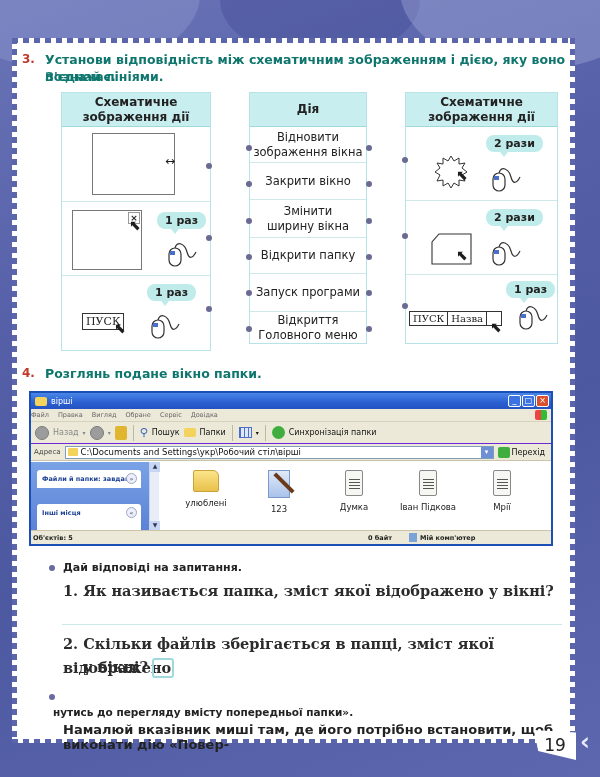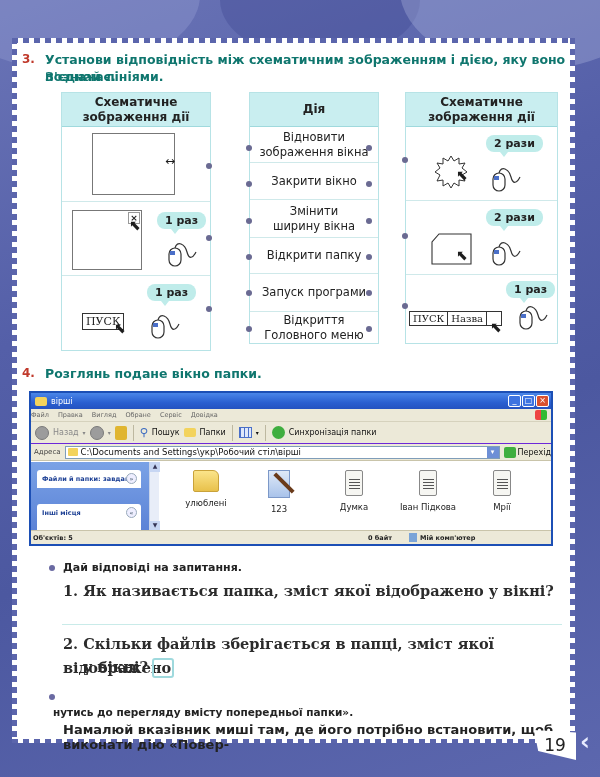--- a/index.html
+++ b/index.html
@@ -57,21 +57,21 @@
     .xp-ctrl.close { background: #d9502f; }
     .xp-menu { height: 13px; background: #ece9d8; font-size: 6.5px; color: #666; display:flex; align-items:center; gap: 9px; padding-left: 0; border-bottom: 1px solid #d6d2bd; position: relative; }
     .xp-flag { position:absolute; right: 4px; top: 1px; width: 12px; height: 10px; background: linear-gradient(90deg,#e44 50%,#3b3 50%); border-radius: 2px; }
     .xp-tool { height: 22px; background: #ece9d8; display:flex; align-items:center; padding-left: 4px; font-size: 8px; color:#111; border-bottom: 1px solid #6d28d9; gap: 4px; }
     .xp-round { width: 14px; height: 14px; border-radius: 50%; background: #9c9c9c; border: 1px solid #7a7a7a; }
     .xp-sep { width: 1px; height: 16px; background: #bdb8a0; margin: 0 2px; }
     .xp-addr { height: 17px; background: #ece9d8; display:flex; align-items:center; font-size: 7px; color:#444; padding-left: 3px; border-bottom: 1px solid #c9c4aa; }
     .xp-addr-field { flex: 1; height: 13px; background: #fff; border: 1px solid #7f9db9; margin: 0 4px; display:flex; align-items:center; font-size: 8.5px; color:#111; padding-left: 2px; position: relative; }
     .xp-addr-field .mini-folder { width: 10px; height: 8px; background: #f3d35c; margin-right: 3px; border-radius: 1px; }
     .xp-drop { position:absolute; right: 0; top: 0; width: 12px; height: 11px; background: #6d8fd6; color:#fff; font-size: 7px; text-align:center; line-height: 11px; }
-    .xp-go { display:flex; align-items:center; gap: 2px; color:#111; font-size: 8px; }
+    .xp-go { display:flex; align-items:center; gap: 2px; margin-right: 6px; color:#111; font-size: 8px; }
     .xp-go-ico { width: 12px; height: 11px; background: #3fae3f; border-radius: 2px; }
     .xp-body { position: absolute; top: 69px; left: 0; right: 0; height: 69px; }
     .xp-side { position: absolute; left: 0; top: 0; width: 118px; height: 69px; background: linear-gradient(180deg,#7aa2e6,#5b82d6); }
     .xp-panel { position: absolute; left: 6px; width: 104px; height: 18px; background: #fff; border-radius: 3px 3px 0 0; font-size: 6.5px; color:#1c3f94; font-weight: bold; display:flex; align-items:center; padding-left: 5px; }
     .xp-chev { position:absolute; right: 4px; top: 3px; width: 11px; height: 11px; border-radius: 50%; border: 1px solid #9ab; font-size: 6px; text-align:center; line-height: 10px; color:#567; background:#eef; }
     .xp-scroll { position: absolute; left: 118px; top: 0; width: 10px; height: 69px; background: #e8edf8; border-left: 1px solid #c9d4ea; }
     .xp-scroll span { display:block; width: 10px; height: 10px; font-size: 6px; text-align:center; color:#335; background:#c7d6f3; }
     .xp-item { position: absolute; top: 8px; width: 70px; text-align: center; font-size: 8.5px; color:#222; }
     .xp-item .ico { margin: 0 auto 6px; }
     .ico-folder { width: 26px; height: 22px; background: linear-gradient(180deg,#fbe48a,#e8c14b); border: 1px solid #c9a23a; border-radius: 2px 6px 2px 2px; }
@@ -138,21 +138,21 @@
       <rect x="2" y="8" width="12" height="18" rx="6" fill="#fff" stroke="#333" stroke-width="1.2"></rect>
       <rect x="3" y="11" width="5" height="4" fill="#4a6fc8"></rect>
       <path d="M8 8 C10 0, 18 4, 20 12 S26 18, 29 12" fill="none" stroke="#333" stroke-width="1.2"></path>
     </svg>
   </div>
 </div>
 <div class="dot" style="left:206px; top:163px;"></div>
 <div class="dot" style="left:206px; top:235px;"></div>
 <div class="dot" style="left:206px; top:306px;"></div>
 
-<div class="tbl" style="left:249px; top:92px; width:130px; height:252px;">
+<div class="tbl" style="left:249px; top:92px; width:118px; height:252px;">
   <div class="tbl-head" style="height:34px;">Дія</div>
   <div class="tbl-row act-row" style="height:36px; flex-direction:column;">
     <span>Відновити</span>
     <span>зображення вікна</span>
   </div>
   <div class="tbl-row act-row" style="height:37px;">
     <span>Закрити вікно</span>
   </div>
   <div class="tbl-row act-row" style="height:38px; flex-direction:column;">
     <span>Змінити</span>

